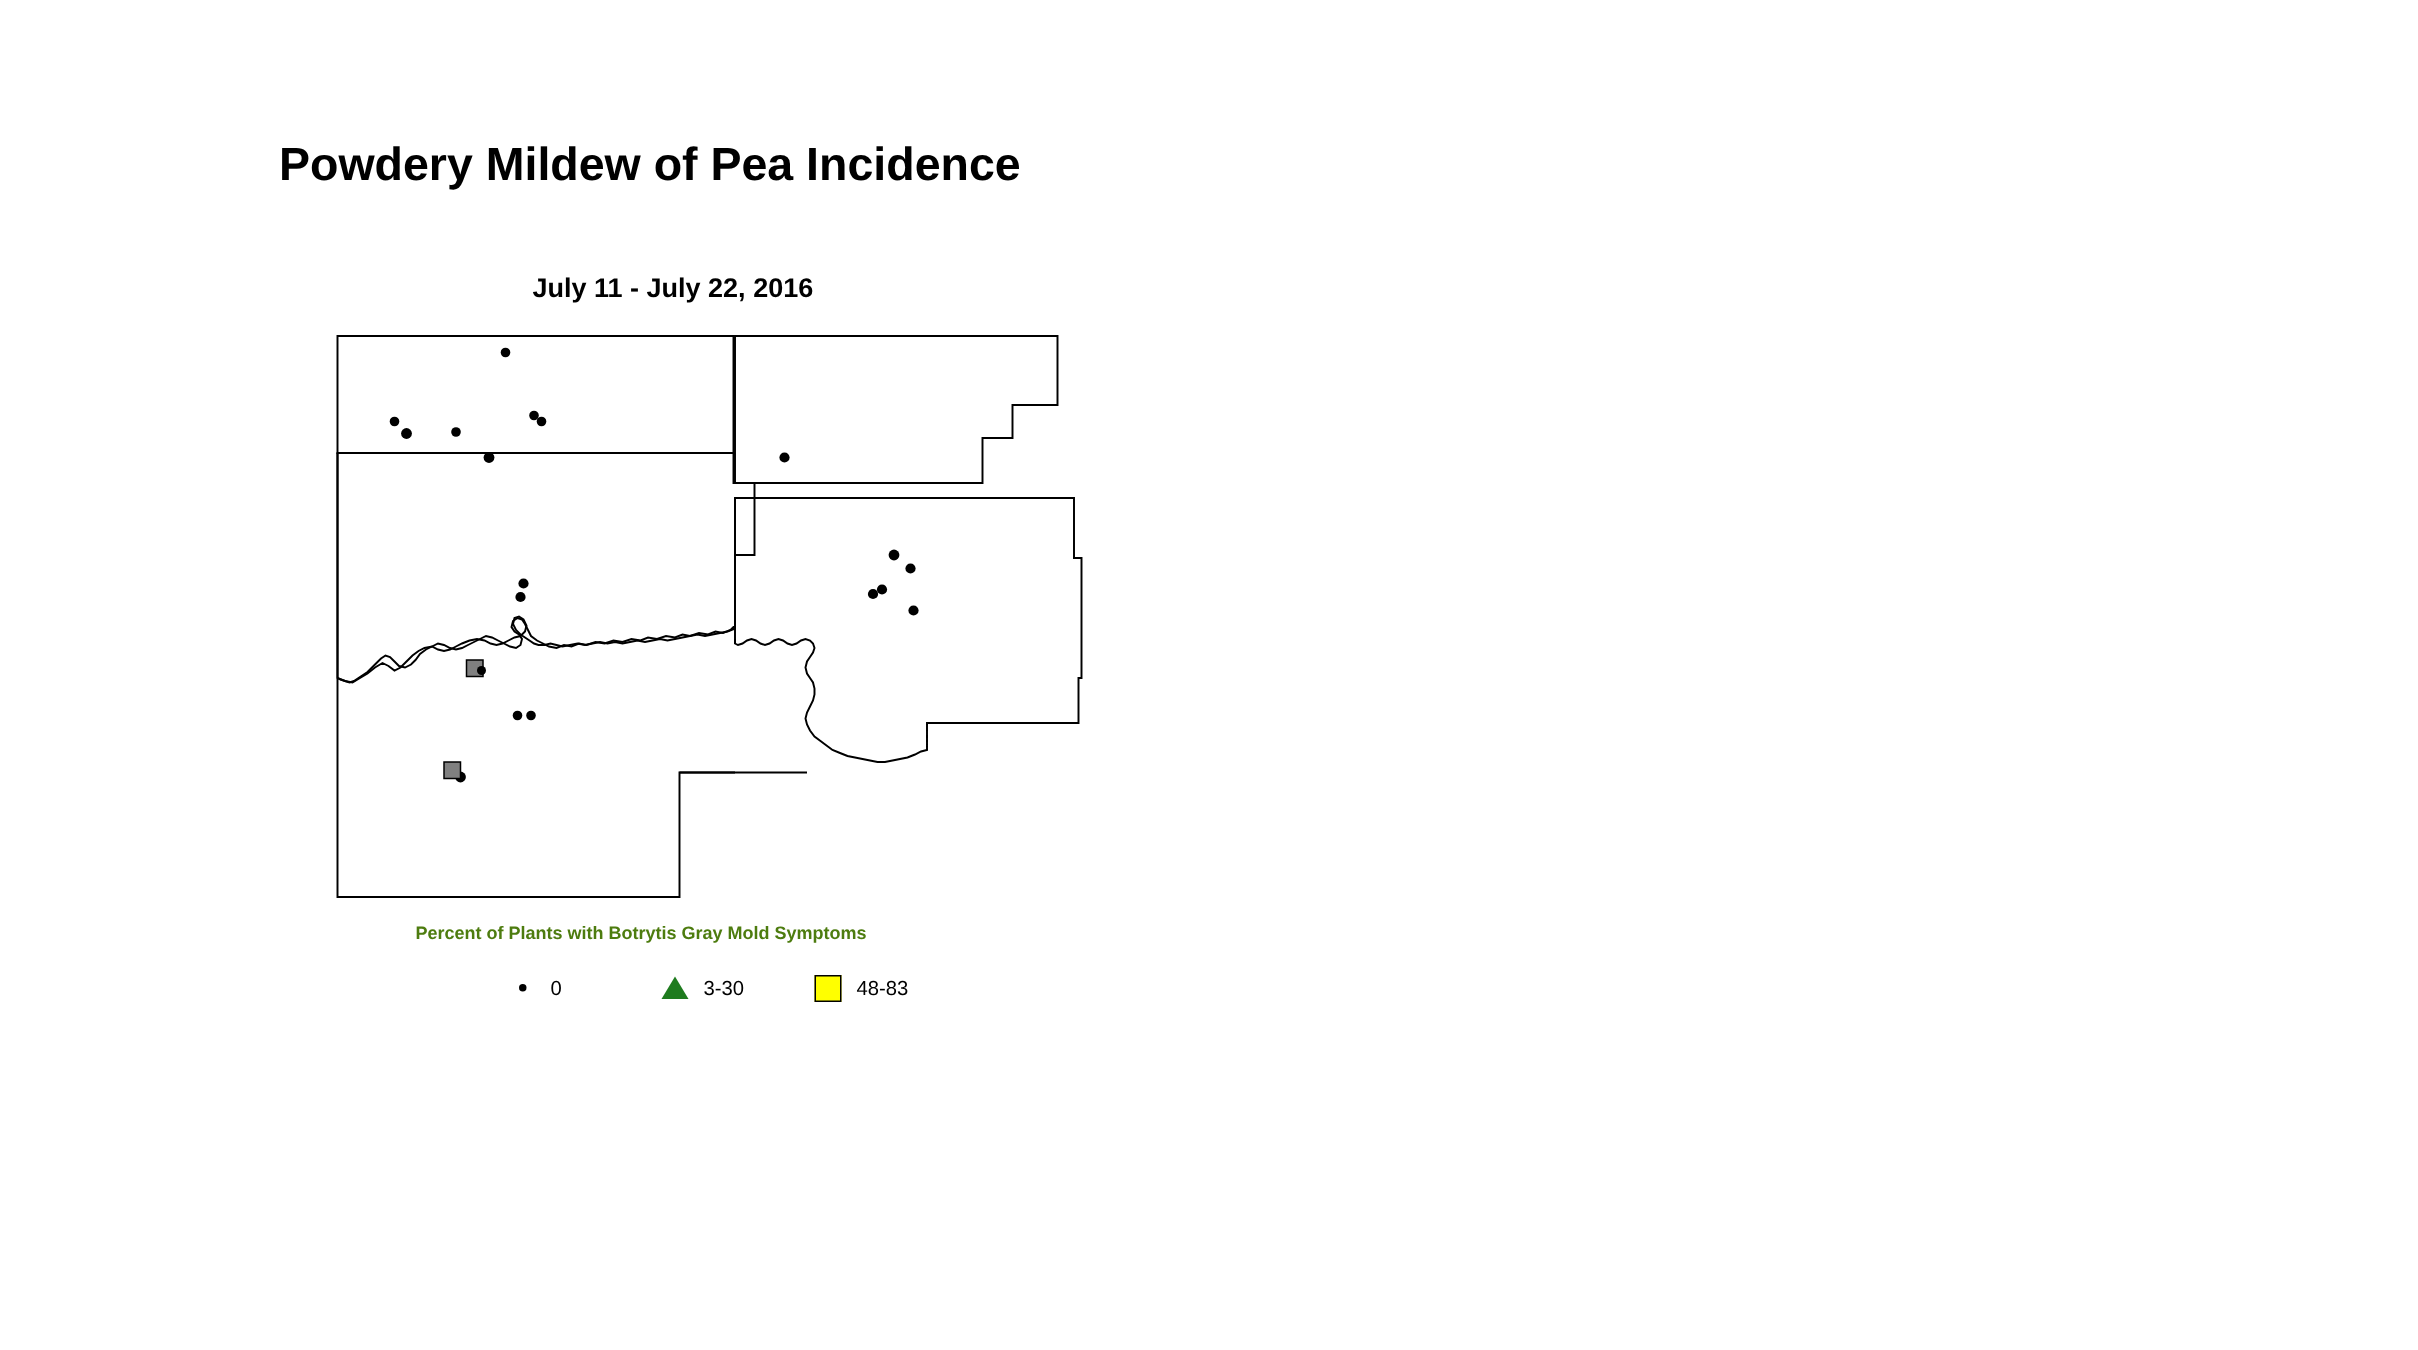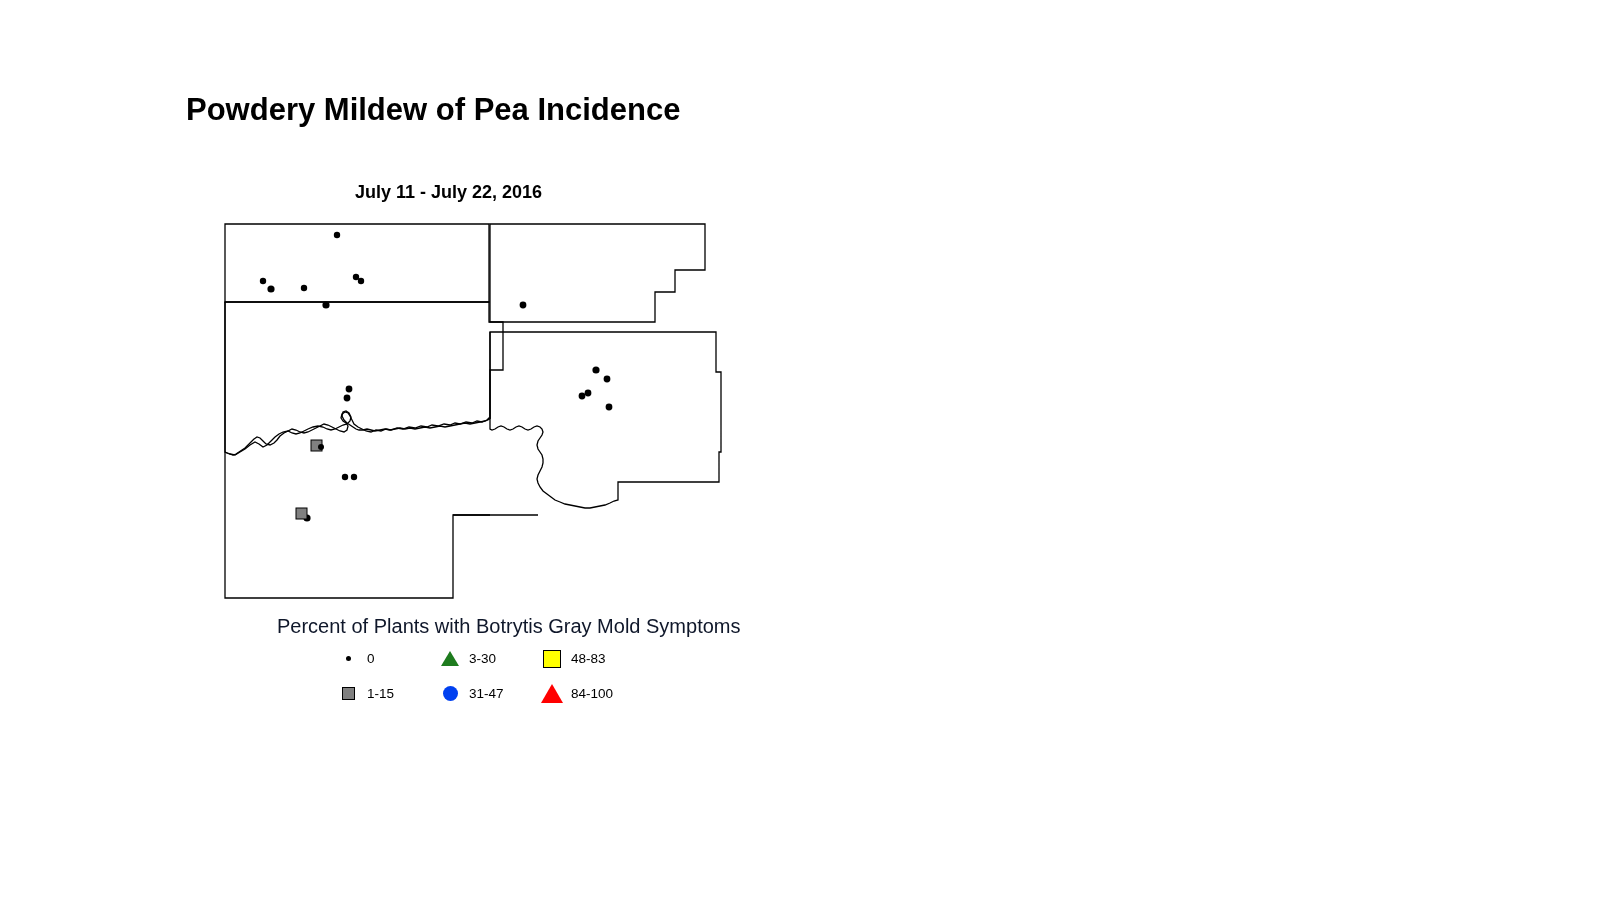--- a/index.html
+++ b/index.html
@@ -46,24 +46,24 @@
     left: 0px;
     top: 0px;
     width: 1612px;
     height: 900px;
     pointer-events: none;
   }
   .legend-title {
     position: absolute;
     left: 277px;
     top: 615px;
-    font-size: 20px;
-    font-weight: normal;
-    white-space: nowrap;
-    color: #0f172a;
+    font-size: 12px;
+    font-weight: bold;
+    white-space: nowrap;
+    color: #4d7c0f;
   }
   .legend-grid {
     position: absolute;
     left: 337px;
     top: 641px;
     width: 340px;
   }
   .legend-row {
     display: flex;
     flex-direction: row;
@@ -233,39 +233,15 @@
 
       <div class="legend-item">
         <span class="legend-sym">
           <span class="sym-square-lg" style="background:#FFFF00;"></span>
         </span>
         <span class="legend-lbl">48-83</span>
       </div>
 
     </div>
 
-    <div class="legend-row">
-
-      <div class="legend-item">
-        <span class="legend-sym">
-          <span class="sym-square" style="background:#808080;"></span>
-        </span>
-        <span class="legend-lbl">1-15</span>
-      </div>
-
-      <div class="legend-item">
-        <span class="legend-sym">
-          <span class="sym-circle" style="background:#0040F0;"></span>
-        </span>
-        <span class="legend-lbl">31-47</span>
-      </div>
-
-      <div class="legend-item">
-        <span class="legend-sym">
-          <span class="sym-tri-lg" style="border-bottom:19px solid #FF0000;"></span>
-        </span>
-        <span class="legend-lbl">84-100</span>
-      </div>
-
-    </div>
   </div>
 
 </div>
 
 </body></html>

